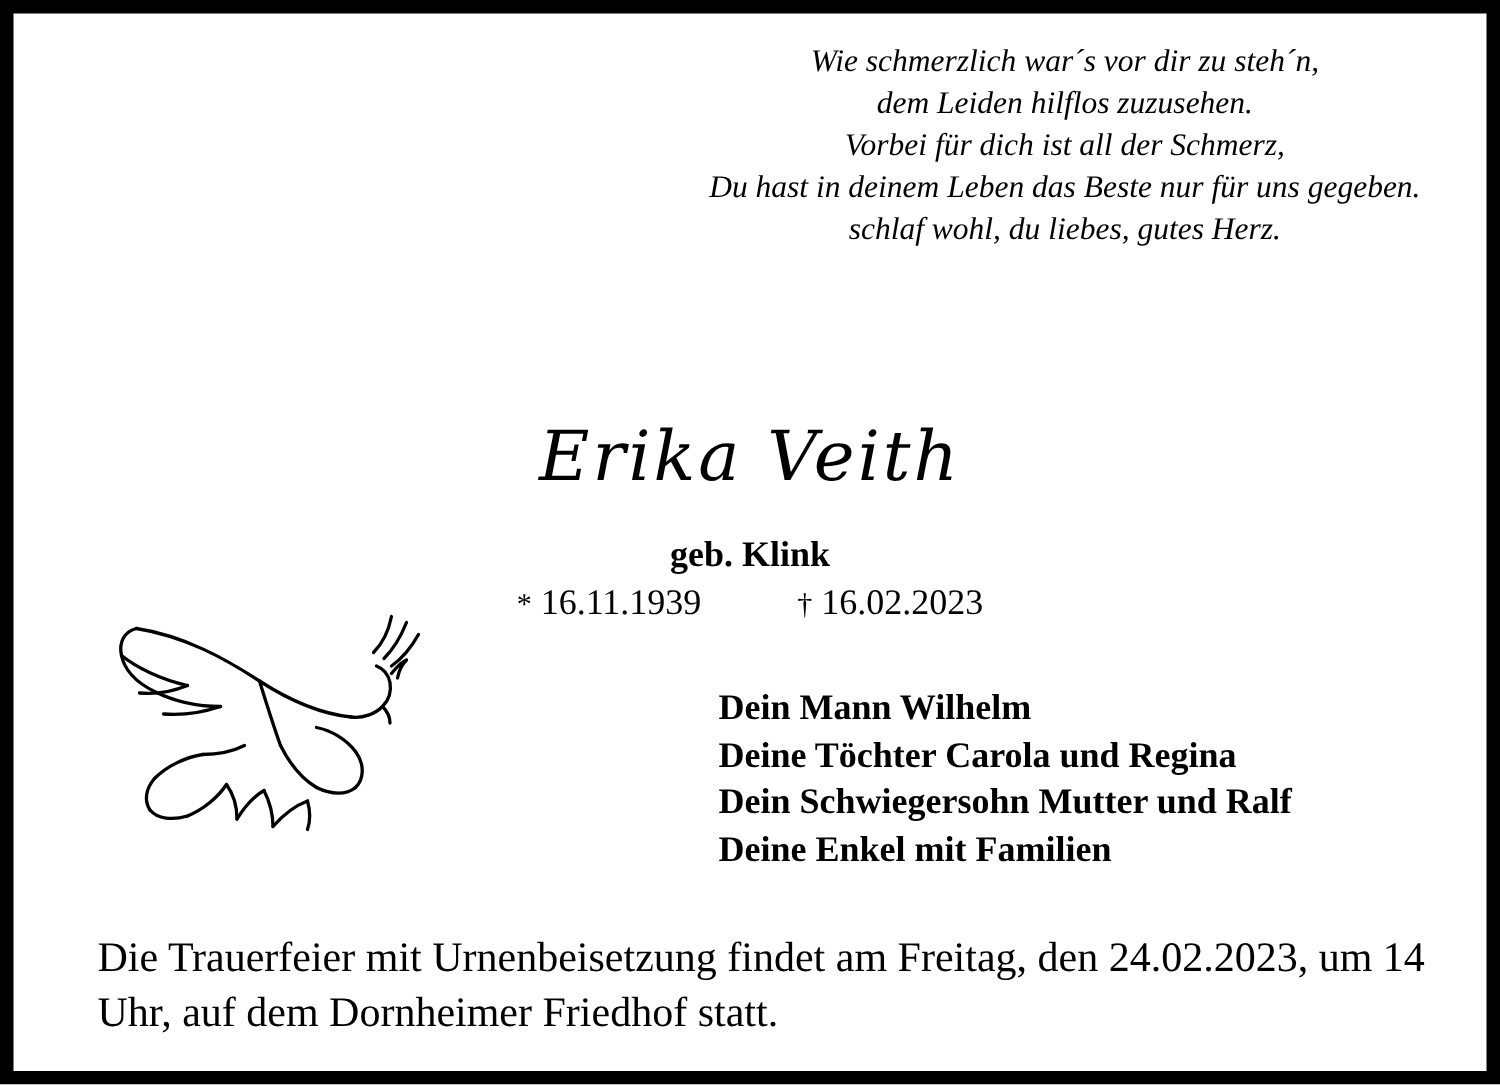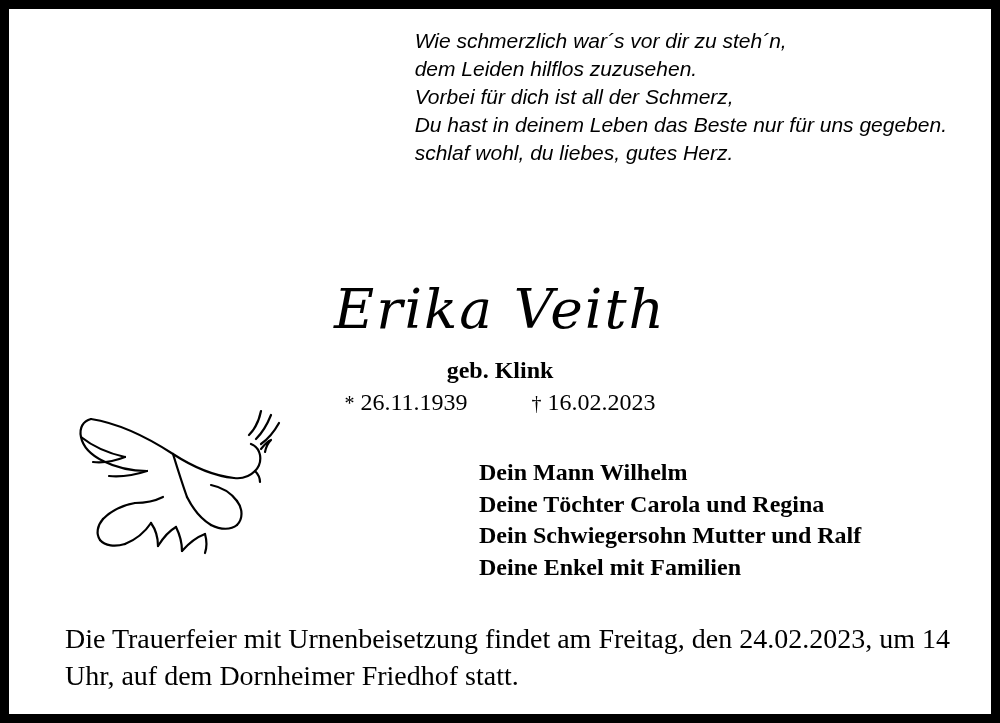--- a/index.html
+++ b/index.html
@@ -16,25 +16,25 @@
     border: 9px solid #000000;
     font-family: "Liberation Serif", serif;
     color: #000000;
     overflow: hidden;
   }
 
   .poem {
     position: absolute;
     top: 18px;
     right: 44px;
-    text-align: left;
+    text-align: center;
     font-style: italic;
     font-size: 21px;
     line-height: 1.33;
-    font-family: Liberation Sans, sans-serif;
+    font-family: Liberation Serif, serif;
   }
   .poem div {
     white-space: nowrap;
   }
 
   .intro {
     position: absolute;
     top: 190px;
     left: 46px;
     right: 40px;
@@ -44,21 +44,21 @@
   }
 
   .name {
     position: absolute;
     top: 268px;
     left: 0;
     right: 0;
     text-align: center;
     font-family: "DejaVu Serif", serif;
     font-style: italic;
-    font-size: 55px;
+    font-size: 46px;
     letter-spacing: 2px;
     white-space: nowrap;
   }
 
   .maiden {
     position: absolute;
     top: 348px;
     left: 0;
     right: 0;
     text-align: center;
@@ -118,21 +118,21 @@
   </div>
 
 
   <div class="name">Erika  Veith</div>
 
   <div class="maiden">geb. Klink</div>
 
   <div class="dates">
     <span class="birth">
       <span class="sym">*</span>
-      <span>26.11.1939</span>
+      <span>16.11.1939</span>
     </span>
     <span class="death">
       <span class="sym">†</span>
       <span>16.02.2023</span>
     </span>
   </div>
 
   <div class="dove">
     <svg viewBox="0 0 230 190" width="230" height="190" aria-hidden="true">
       <g fill="none" stroke="#000000" stroke-width="2.2" stroke-linecap="round" stroke-linejoin="round">

